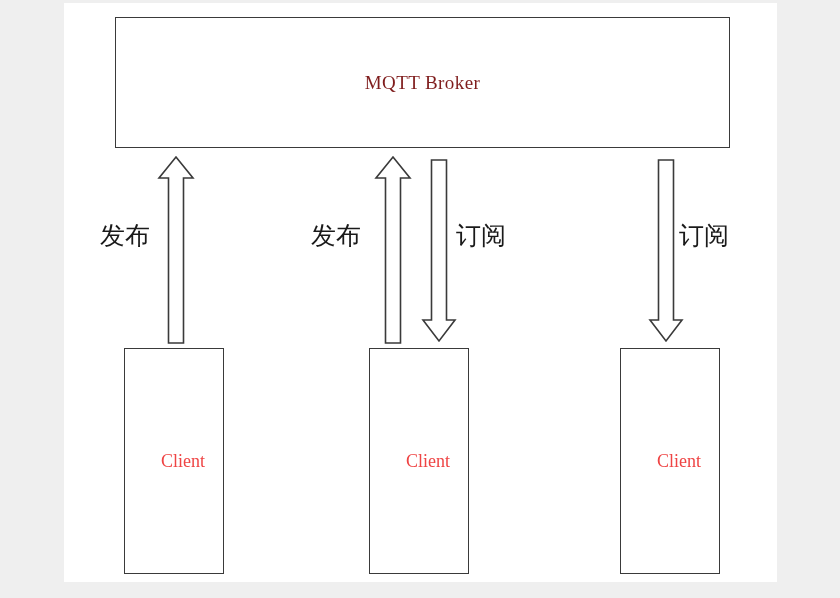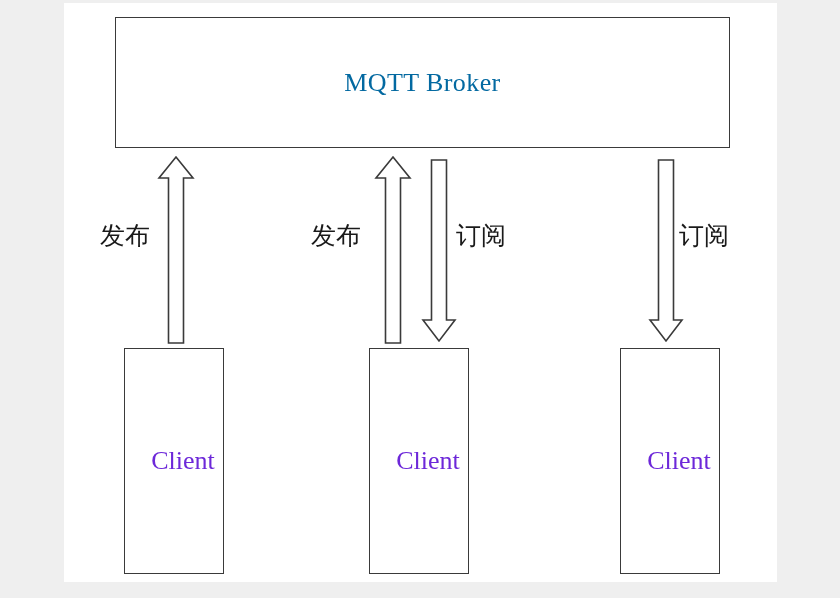--- a/index.html
+++ b/index.html
@@ -31,29 +31,29 @@
     position: absolute;
     box-sizing: border-box;
     background: #ffffff;
     border: 1.6px solid #3a3a3a;
     display: flex;
     align-items: center;
     justify-content: center;
   }
   .broker-label {
     font-family: "Liberation Serif", "DejaVu Serif", serif;
-    font-size: 26px;
-    color: #0369a1;
+    font-size: 19px;
+    color: #7f1d1d;
     letter-spacing: 0.4px;
     white-space: nowrap;
   }
   .client-label {
     font-family: "Liberation Serif", "DejaVu Serif", serif;
-    font-size: 26px;
-    color: #6d28d9;
+    font-size: 18px;
+    color: #ef4444;
     white-space: nowrap;
     margin-left: 18px;
   }
   .arrow-svg {
     position: absolute;
     overflow: visible;
   }
   .arrow-shape {
     fill: #ffffff;
     stroke: #3a3a3a;

